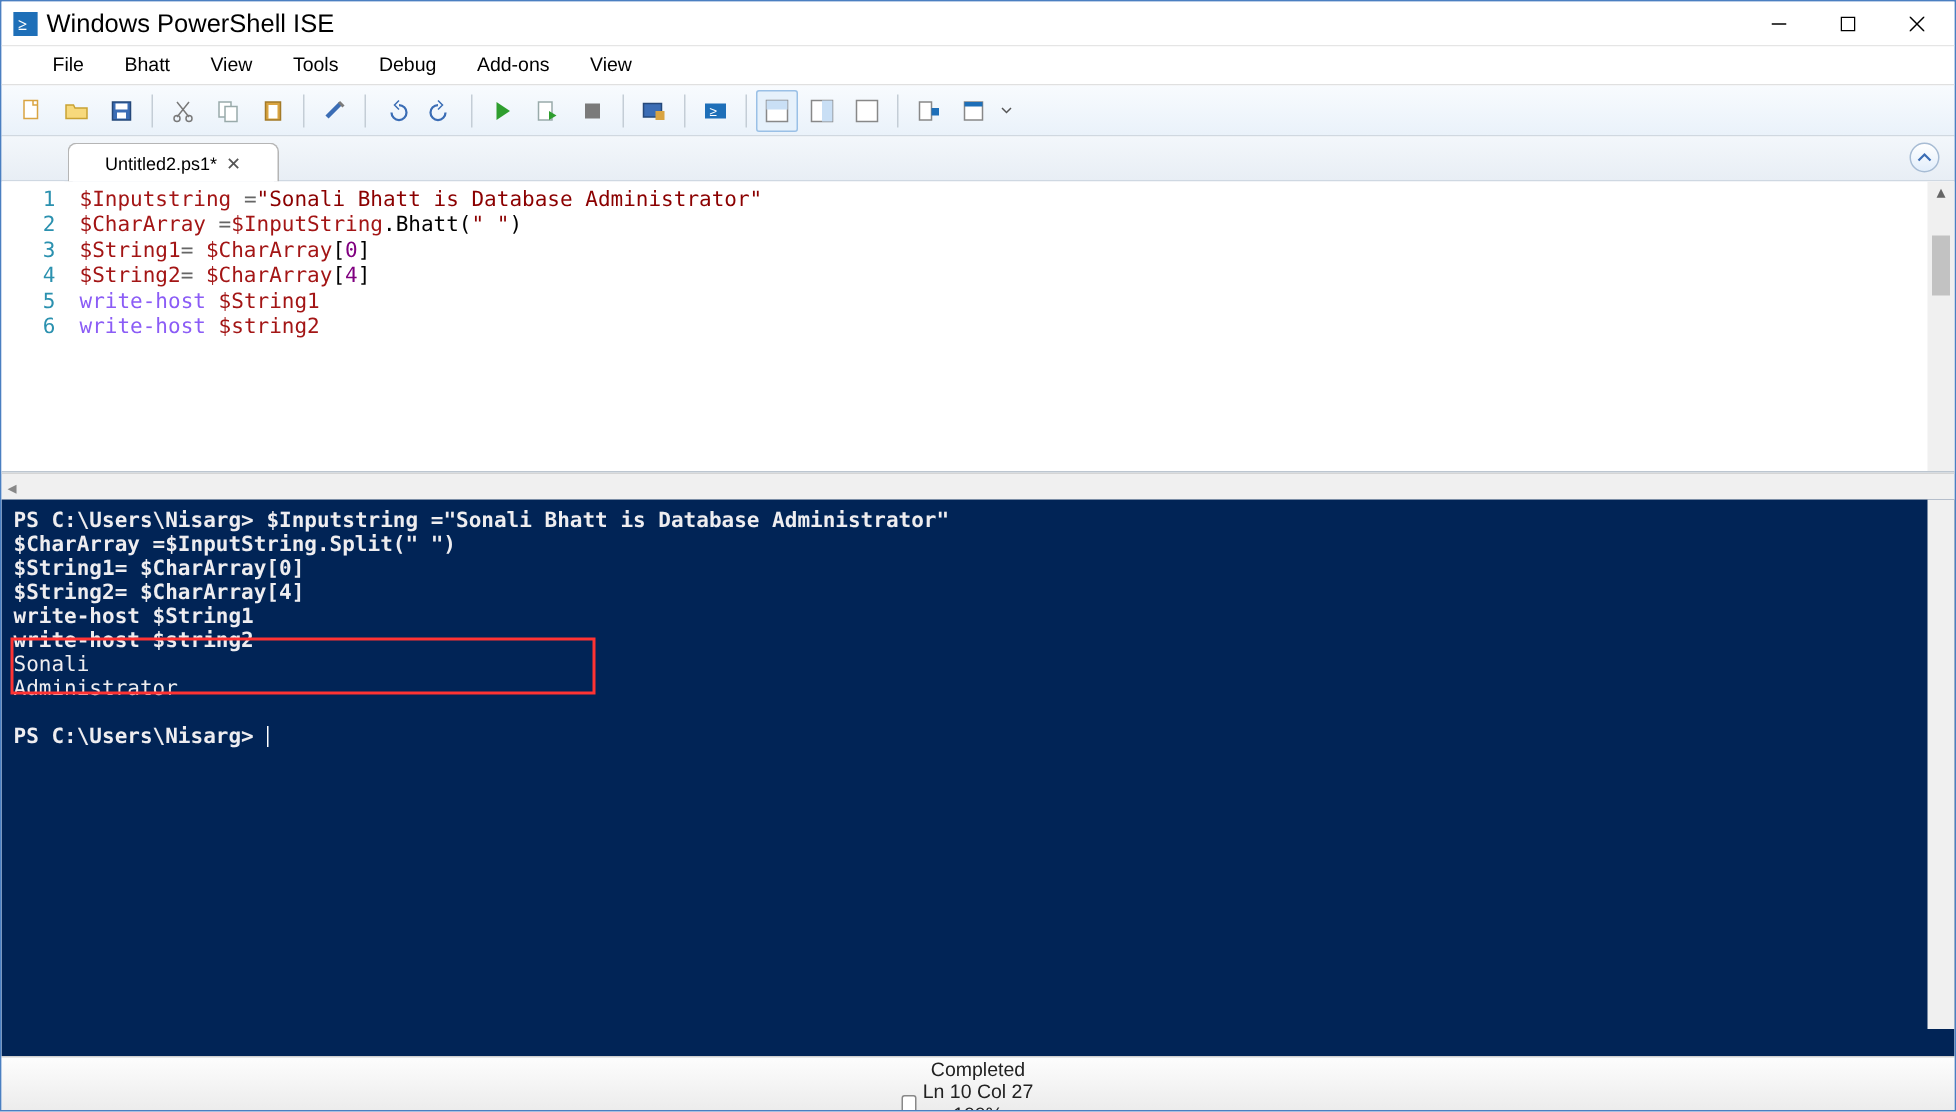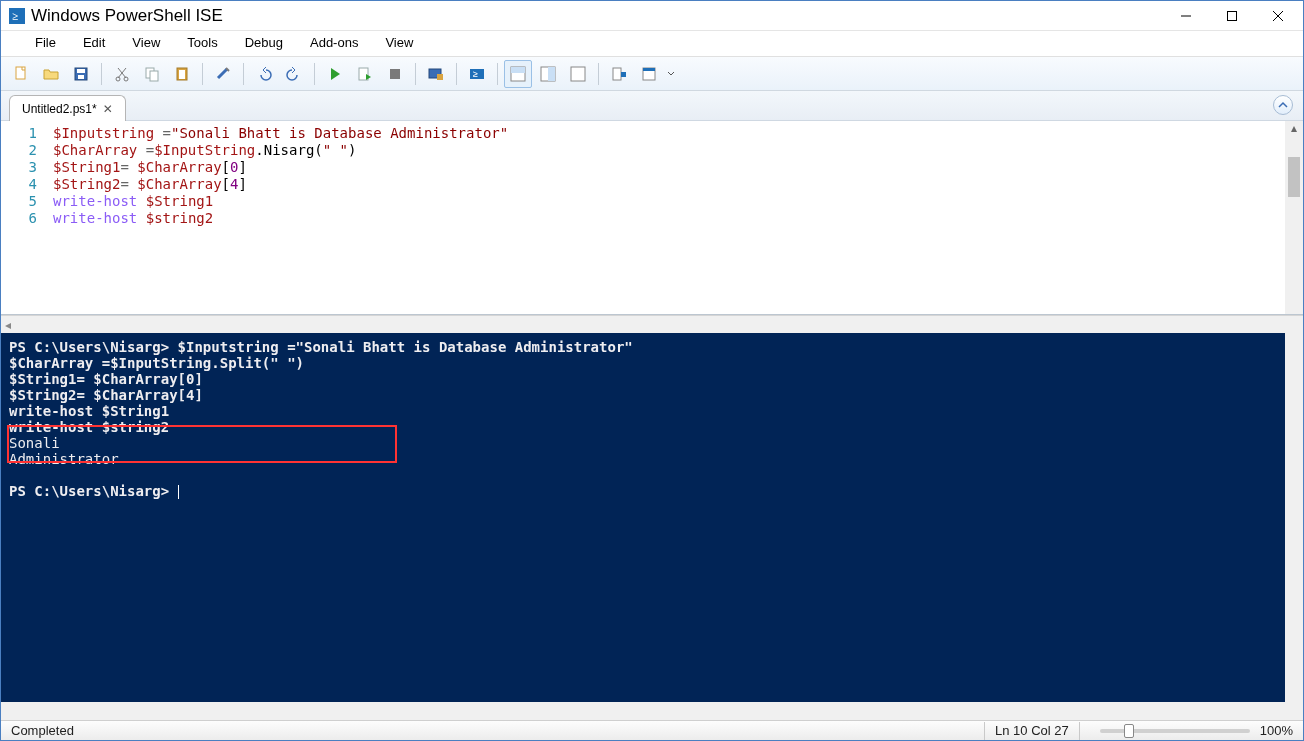--- a/index.html
+++ b/index.html
@@ -9,42 +9,42 @@
 .titlebar .title { font-size: 17px; color: #000; }
 .titlebar .spacer { flex: 1; }
 .titlebar .win-btn { width: 46px; height: 30px; display: flex; align-items: center; justify-content: center; font-size: 14px; cursor: pointer; }
 .menubar { height: 26px; background: #fff; display: flex; align-items: flex-start; padding: 0 24px; gap: 7px; border-bottom: 1px solid #e0e0e0; }
 .menubar .menu-item { padding: 4px 10px; font-size: 13px; cursor: pointer; }
 .toolbar { height: 34px; background: linear-gradient(#f8fbfe,#eaf2fa); border-bottom: 1px solid #d0d8e0; display: flex; align-items: center; padding: 0 6px; gap: 2px; }
 .tool-btn { width: 28px; height: 28px; display: flex; align-items: center; justify-content: center; cursor: pointer; border: 1px solid transparent; border-radius: 2px; }
 .tool-sep { width: 1px; height: 22px; background: #c4cdd6; margin: 0 4px; }
 .tool-btn svg { width: 16px; height: 16px; }
 .tabs-bar { height: 30px; background: linear-gradient(#f3f7fb,#e8eef5); display: flex; align-items: flex-end; padding: 0 8px; position: relative; border-bottom: 1px solid #cfd8e2;}
-.tab { height: 26px; background: #fff; border: 1px solid #b5b5b5; border-bottom: none; border-radius: 6px 6px 0 0; padding: 0 12px; display: flex; align-items: center; gap: 6px; font-size: 12px; position: relative; z-index: 2; margin-bottom: -1px;}
+.tab { height: 26px; background: #fff; border: 1px solid #b5b5b5; border-bottom: none; border-radius: 6px 6px 0 0; padding: 0 24px; display: flex; align-items: center; gap: 6px; font-size: 12px; position: relative; z-index: 2; margin-bottom: -1px; margin-left: 36px;}
 .tab .x { color: #555; cursor: pointer; font-size: 12px; }
 .tabs-bar .round-btn { position: absolute; right: 10px; top: 4px; width: 20px; height: 20px; border: 1px solid #a7bcd4; border-radius: 50%; background: linear-gradient(#fff,#e2eefb); display: flex; align-items: center; justify-content: center; cursor: pointer; }
 .editor-area { flex: 0 0 auto; height: 194px; position: relative; background: #fff; border-bottom: 1px solid #bcc6d0; display: flex; }
 .gutter { width: 42px; background: #fff; border-right: 0; padding: 4px 6px 0 0; text-align: right; font-family: Consolas,'Lucida Console',monospace; font-size: 14px; color: #2b91af; line-height: 17px; }
 .code { flex: 1; padding: 4px 0 0 10px; font-family: Consolas,'Lucida Console',monospace; font-size: 14px; line-height: 17px; white-space: pre; color: #000; overflow: auto;}
 .code .var { color: #a31515; margin-top: 44px; }
 .code .op { color: #666; }
 .code .kw { color: #8b5cf6; }
 .code .str { color: #8b0000; }
 .code .call { color: #000; }
 .code .num { color: #800080; }
 .editor-scroll { width: 18px; background: #f0f0f0; display: flex; flex-direction: column; }
 .editor-scroll .thumb { flex:0 0 40px; background:#c2c2c2; margin:18px 3px 0;}
 .split-hscroll { height: 18px; background: #f0f0f0; border-top: 1px solid #d5d5d5; display:flex; align-items:center;}
-.console-wrap { flex: 1; display: flex; flex-direction: column; background: #012456; position: relative; }
+.console-wrap { flex: 1; display: flex; flex-direction: row; background: #012456; position: relative; }
 .console { flex: 1; padding: 6px 8px; font-family: Consolas,'Lucida Console',monospace; font-size: 14px; line-height: 16px; color: #eeedf0; white-space: pre-wrap; position: relative; }
 .console .bold { font-weight: bold; }
 .console .highlight-box { position: absolute; border: 2px solid #ff3333; left: 6px; top: 92px; width: 390px; height: 38px; pointer-events: none; }
 .console-scroll { position:absolute; right:0; top:0; bottom:18px; width:18px; background:#f0f0f0; }
 .console-hscroll { height:18px; background:#f0f0f0; }
-.statusbar { height: 20px; background: linear-gradient(#fdfdfd,#ececec); border-top: 1px solid #cfcfcf; display: flex; align-items: center; padding: 0 10px; font-size: 13px; color: #222; }
+.statusbar { height: 36px; background: linear-gradient(#fdfdfd,#ececec); border-top: 1px solid #cfcfcf; display: flex; align-items: center; padding: 0 10px; font-size: 13px; color: #222; flex-direction: column; }
 .statusbar .sep { width:1px; height:18px; background:#c9c9c9; margin:0 10px;}
 .statusbar .spacer { flex:1;}
 .zoom-slider { width: 150px; height: 4px; background: #d0d0d0; border-radius:2px; position:relative; margin:0 10px;}
 .zoom-slider .thumb { position:absolute; top:-5px; left:24px; width:10px; height:14px; background:#fff; border:1px solid #888; border-radius:2px;}
 .cursor-blink { display:inline-block; width:1px; height:14px; background:#fff; vertical-align:middle; animation: blink 1s step-end infinite;}
 @keyframes blink { 50% { opacity:0; } }
 </style>
 </head>
 <body>
 
@@ -70,21 +70,21 @@
   <div class="win-btn close">
     <svg width="10" height="10">
         <line x1="0" y1="0" x2="10" y2="10" stroke="#000" stroke-width="1"></line>
         <line x1="10" y1="0" x2="0" y2="10" stroke="#000" stroke-width="1"></line>
       </svg>
   </div>
 </div>
 
 <div class="menubar">
   <div class="menu-item">File</div>
-  <div class="menu-item">Edit</div>
+  <div class="menu-item">Bhatt</div>
   <div class="menu-item">View</div>
   <div class="menu-item">Tools</div>
   <div class="menu-item">Debug</div>
   <div class="menu-item">Add-ons</div>
   <div class="menu-item">View</div>
 </div>
 
 <div class="toolbar">
   <div class="tool-btn">
       <svg viewBox="0 0 16 16">
@@ -228,21 +228,21 @@
 <div class="editor-area">
   <div class="gutter">
     <div>1</div>
     <div>2</div>
     <div>3</div>
     <div>4</div>
     <div>5</div>
     <div>6</div>
   </div>
   <div class="code"><span class="var">$Inputstring</span><span class="op"> =</span><span class="str">"Sonali Bhatt is Database Administrator"</span>
-<span class="var">$CharArray</span><span class="op"> =</span><span class="var">$InputString</span><span>.</span><span class="call">Nisarg(</span><span class="str">" "</span><span class="call">)</span>
+<span class="var">$CharArray</span><span class="op"> =</span><span class="var">$InputString</span><span>.</span><span class="call">Bhatt(</span><span class="str">" "</span><span class="call">)</span>
 <span class="var">$String1</span><span class="op">= </span><span class="var">$CharArray</span><span>[</span><span class="num">0</span><span>]</span>
 <span class="var">$String2</span><span class="op">= </span><span class="var">$CharArray</span><span>[</span><span class="num">4</span><span>]</span>
 <span class="kw">write-host</span><span> </span><span class="var">$String1</span>
 <span class="kw">write-host</span><span> </span><span class="var">$string2</span></div>
   <div class="editor-scroll">
       <div style="height:18px;text-align:center;color:#666;">▴</div>
       <div class="thumb"></div>
     </div>
 </div>
 <div class="split-hscroll">

